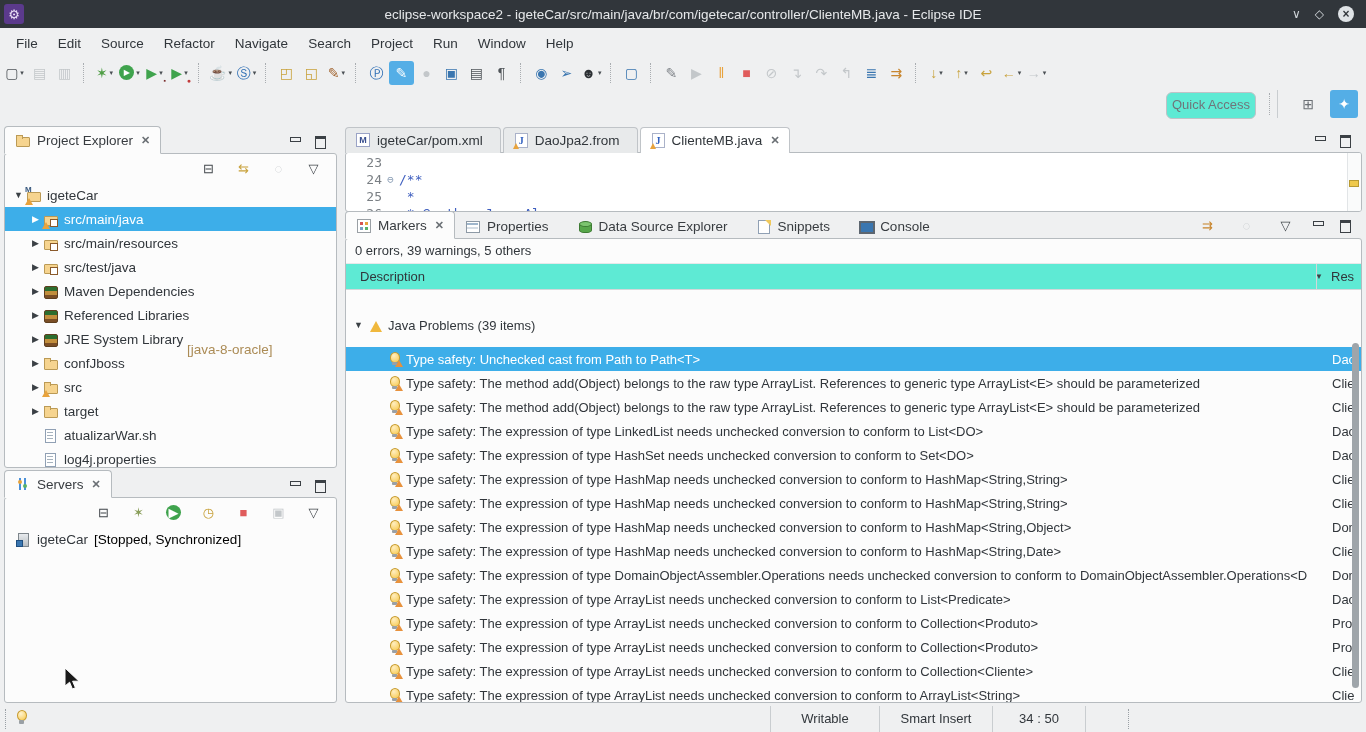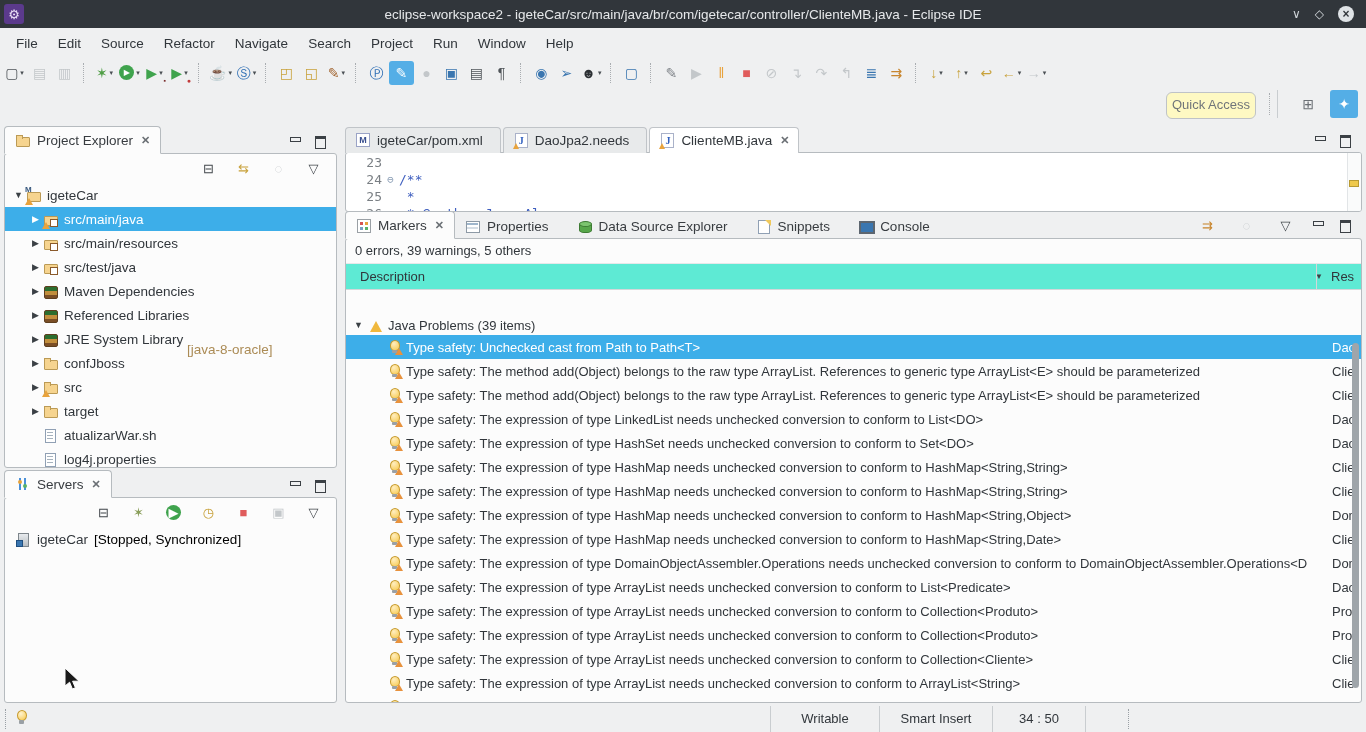--- a/index.html
+++ b/index.html
@@ -30,21 +30,21 @@
                   text-align:center;font-size:8px;}
   .tb.tact{background:#54aee6;}
   .tb.tdis .tg{color:#c3c7ca !important;}
   .ddk{display:none;font-size:7px;color:#4a4f54;margin-left:2px;}
   .tb.hasdd .ddk{display:inline;}
   .tb.tsep{min-width:0;width:2px;padding:0;margin:0 6px;height:20px;border-left:1px dotted #a9adb1;border-radius:0;}
   .bdg{position:absolute;right:1px;bottom:1px;font-size:7px;line-height:1;}
 
   
   .persprow{position:absolute;left:0;top:86px;width:1366px;height:38px;}
-  .qaccess{position:absolute;right:110px;top:6px;width:88px;height:25px;background:#fef9c3;
+  .qaccess{position:absolute;right:110px;top:6px;width:88px;height:25px;background:#5eead4;
            border:1px solid #bfc3c7;border-radius:6px;color:#70757a;text-align:center;line-height:24px;font-size:13px;margin-left:29px;}
   .qsep{position:absolute;right:96px;top:7px;height:22px;border-left:1px dotted #a9adb1;}
   .qbar{position:absolute;right:88px;top:4px;height:28px;border-left:1px solid #c9cdd0;}
   .perspicons{position:absolute;right:8px;top:4px;display:flex;gap:8px;align-items:center;}
   .pbtn{width:28px;height:28px;display:flex;align-items:center;justify-content:center;border-radius:3px;font-size:15px;}
   .pbtn.tact{background:#54aee6;}
 
   
   .panel{position:absolute;}
   .pbody{position:absolute;left:0;right:0;top:25px;bottom:0;background:#fcfcfc;
@@ -143,21 +143,21 @@
   .col-desc{padding-left:14px;font-size:13px;}
   .hdr-dd{position:absolute;right:38px;font-size:8px;color:#3b4045;}
   .col-res{position:absolute;right:0;width:30px;padding-left:14px;border-left:1px solid #d4d7d9;
            height:25px;line-height:25px;overflow:hidden;font-size:13px;}
   .mk-body{position:absolute;left:0;right:0;top:76px;bottom:0;overflow:hidden;}
   .mk-group{height:20px;display:flex;align-items:center;gap:6px;padding-left:8px;font-size:13px;}
   .mk-group .garrow{font-size:9px;color:#3b4045;width:10px;}
   .mrow{height:24px;display:flex;align-items:center;gap:4px;padding-left:42px;position:relative;font-size:13px;}
   .mrow .mdesc{white-space:nowrap;overflow:hidden;flex:1;padding-right:34px;}
   .mrow .mres{position:absolute;right:3px;width:26px;overflow:hidden;white-space:nowrap;}
-  .mrow.sel{background:#3daee9;color:#fff;}
+  .mrow.sel{background:#3daee9;color:#fff;margin-top:12px;}
   .mk-scroll{position:absolute;right:1px;top:0;bottom:0;width:9px;}
   .mk-thumb{position:absolute;left:1px;top:28px;width:7px;height:345px;background:#9fa5aa;border-radius:4px;}
 
   
   .statusbar{position:absolute;left:0;top:706px;width:1246px;height:26px;}
   .sb-handle{position:absolute;left:5px;top:3px;height:20px;border-left:1px dotted #9aa0a5;}
   .sb-handle2{position:absolute;left:1128px;top:3px;height:20px;border-left:1px dotted #9aa0a5;}
   .bulb{position:absolute;left:16px;top:4px;width:11px;height:15px;}
   .bulb::before{content:"";position:absolute;left:1px;top:0;width:8px;height:9px;border-radius:50%;
       background:radial-gradient(circle at 35% 30%,#fff3cf,#f7c84b);border:1px solid #c79b2e;}
@@ -685,21 +685,21 @@
     <div class="etabs">
 
         <div class="etab">
           <span class="ic ic-m"></span>
           <span>igeteCar/pom.xml</span>
           <span class="tclose"></span>
         </div>
 
         <div class="etab">
           <span class="ic ic-j"></span>
-          <span>DaoJpa2.needs</span>
+          <span>DaoJpa2.from</span>
           <span class="tclose"></span>
         </div>
 
         <div class="etab act">
           <span class="ic ic-j"></span>
           <span>ClienteMB.java</span>
           <span class="tclose">✕</span>
         </div>
 
       <span class="panebtns">

